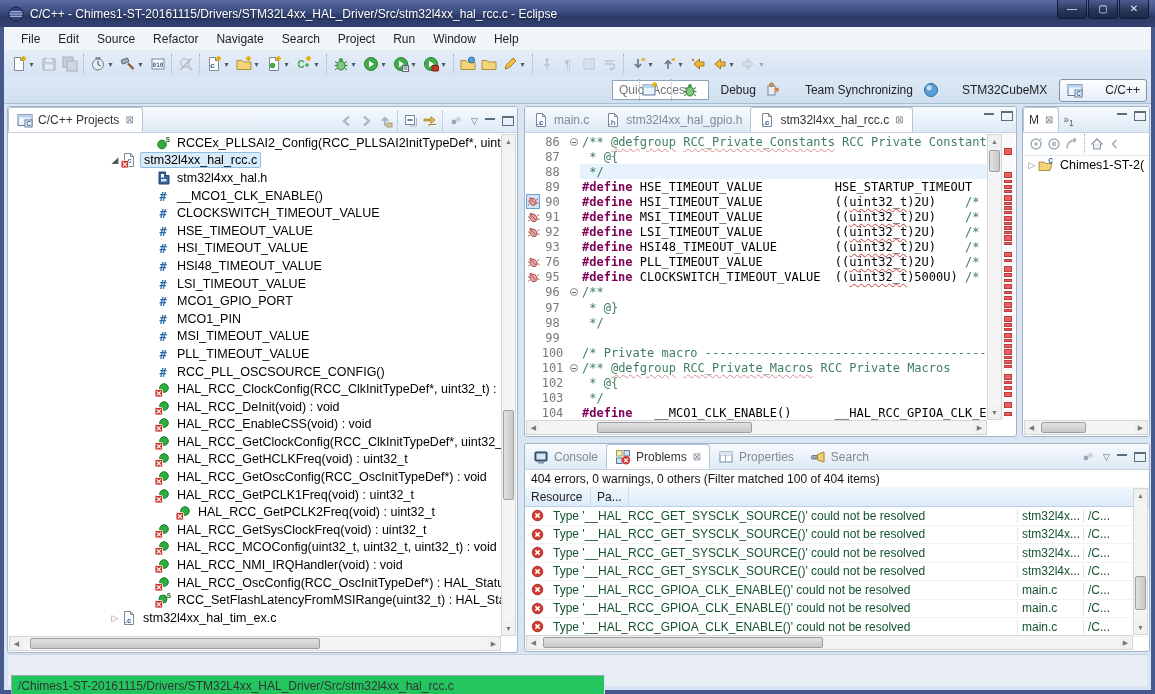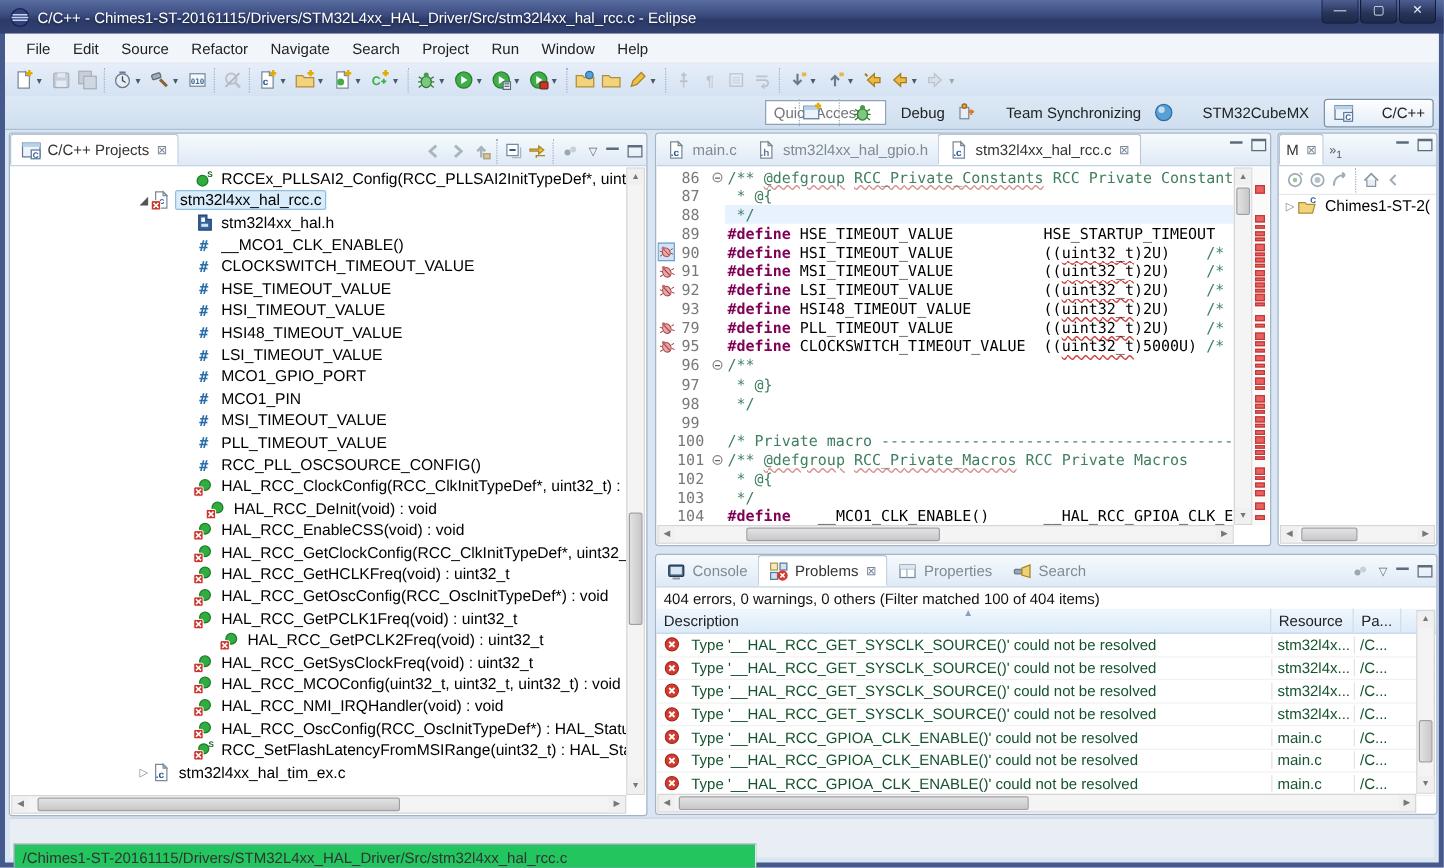--- a/index.html
+++ b/index.html
@@ -642,21 +642,21 @@
           <span class="arrow"></span>
           <span class="ticon">
             <svg width="16" height="16" viewBox="0 0 16 16">
               <circle cx="9" cy="7" r="4.3" fill="#2fae3f" stroke="#1e7a2a"></circle>
               <rect x="0" y="8.5" width="7.5" height="7.5" rx="1.2" fill="#cc3328" stroke="#fff" stroke-width=".8"></rect>
               <path d="M1.8 10.3l4 4M5.8 10.3l-4 4" stroke="#fff" stroke-width="1.2"></path>
             </svg>
           </span>
           <span class="lbl">HAL_RCC_ClockConfig(RCC_ClkInitTypeDef*, uint32_t) : HAL_Stat</span>
         </div>
-        <div class="trow" style="padding-left: 135px; margin-left: 10px;">
+        <div class="trow" style="padding-left: 135px;">
           <span class="arrow"></span>
           <span class="ticon">
             <svg width="16" height="16" viewBox="0 0 16 16">
               <circle cx="9" cy="7" r="4.3" fill="#2fae3f" stroke="#1e7a2a"></circle>
               <rect x="0" y="8.5" width="7.5" height="7.5" rx="1.2" fill="#cc3328" stroke="#fff" stroke-width=".8"></rect>
               <path d="M1.8 10.3l4 4M5.8 10.3l-4 4" stroke="#fff" stroke-width="1.2"></path>
             </svg>
           </span>
           <span class="lbl">HAL_RCC_DeInit(void) : void</span>
         </div>
@@ -868,21 +868,21 @@
               <circle cx="4.8" cy="4" r="1.7" fill="#c06a6a"></circle>
               <path d="M3.5 8L1 7M4 11l-2.5 1.5M12.5 6L15 4.5M12.8 9.5l2.7 1" stroke="#a03a3a"></path>
               <path d="M5.5 5.5l5.5 6" stroke="#a03a3a"></path>
             </svg></span><span class="lnum">92</span><span class="fold"></span><span class="ctext-wrap"><span class="ctext"><span class="tk-k">#define</span><span class="tk-p"> LSI_TIMEOUT_VALUE          ((</span><span class="tk-e">uint32_t</span><span class="tk-p">)2U)    </span><span class="tk-c">/* 2</span></span></span></div>
         <div class="cl"><span class="gmark"></span><span class="lnum">93</span><span class="fold"></span><span class="ctext-wrap"><span class="ctext"><span class="tk-k">#define</span><span class="tk-p"> HSI48_TIMEOUT_VALUE        ((</span><span class="tk-e">uint32_t</span><span class="tk-p">)2U)    </span><span class="tk-c">/* 2</span></span></span></div>
         <div class="cl"><span class="gmark"><svg width="13" height="13" viewBox="0 0 16 16">
               <ellipse cx="8" cy="8.5" rx="4" ry="4.8" fill="#e8a8a8" stroke="#a03a3a" transform="rotate(-25 8 8.5)"></ellipse>
               <circle cx="4.8" cy="4" r="1.7" fill="#c06a6a"></circle>
               <path d="M3.5 8L1 7M4 11l-2.5 1.5M12.5 6L15 4.5M12.8 9.5l2.7 1" stroke="#a03a3a"></path>
               <path d="M5.5 5.5l5.5 6" stroke="#a03a3a"></path>
-            </svg></span><span class="lnum">79</span><span class="fold"></span><span class="ctext-wrap"><span class="ctext"><span class="tk-k">#define</span><span class="tk-p"> PLL_TIMEOUT_VALUE          ((</span><span class="tk-e">uint32_t</span><span class="tk-p">)2U)    </span><span class="tk-c">/* 2</span></span></span></div>
+            </svg></span><span class="lnum">76</span><span class="fold"></span><span class="ctext-wrap"><span class="ctext"><span class="tk-k">#define</span><span class="tk-p"> PLL_TIMEOUT_VALUE          ((</span><span class="tk-e">uint32_t</span><span class="tk-p">)2U)    </span><span class="tk-c">/* 2</span></span></span></div>
         <div class="cl"><span class="gmark"><svg width="13" height="13" viewBox="0 0 16 16">
               <ellipse cx="8" cy="8.5" rx="4" ry="4.8" fill="#e8a8a8" stroke="#a03a3a" transform="rotate(-25 8 8.5)"></ellipse>
               <circle cx="4.8" cy="4" r="1.7" fill="#c06a6a"></circle>
               <path d="M3.5 8L1 7M4 11l-2.5 1.5M12.5 6L15 4.5M12.8 9.5l2.7 1" stroke="#a03a3a"></path>
               <path d="M5.5 5.5l5.5 6" stroke="#a03a3a"></path>
             </svg></span><span class="lnum">95</span><span class="fold"></span><span class="ctext-wrap"><span class="ctext"><span class="tk-k">#define</span><span class="tk-p"> CLOCKSWITCH_TIMEOUT_VALUE  ((</span><span class="tk-e">uint32_t</span><span class="tk-p">)5000U) </span><span class="tk-c">/* 5</span></span></span></div>
         <div class="cl"><span class="gmark"></span><span class="lnum">96</span><span class="fold"><span class="foldc"></span></span><span class="ctext-wrap"><span class="ctext"><span class="tk-c">/**</span></span></span></div>
         <div class="cl"><span class="gmark"></span><span class="lnum">97</span><span class="fold"></span><span class="ctext-wrap"><span class="ctext"><span class="tk-c"> * @}</span></span></span></div>
         <div class="cl"><span class="gmark"></span><span class="lnum">98</span><span class="fold"></span><span class="ctext-wrap"><span class="ctext"><span class="tk-c"> */</span></span></span></div>
         <div class="cl"><span class="gmark"></span><span class="lnum">99</span><span class="fold"></span><span class="ctext-wrap"><span class="ctext"></span></span></div>
@@ -1063,21 +1063,20 @@
               <circle cx="10.5" cy="6.5" r="2.4" fill="#c8d1da"></circle>
             </svg>
           </span>
         <span class="chev">▽</span>
         <span class="mini min"></span>
         <span class="mini max"></span>
       </div>
     </div>
     <div id="prob-summary">404 errors, 0 warnings, 0 others (Filter matched 100 of 404 items)</div>
     <div id="prob-cols">
-        <div class="pcol" style="width: 492px;">Description<span class="sortmark">▲</span></div>
         <div class="pcol" style="width: 66px;">Resource</div>
         <div class="pcol" style="width: 38px;">Pa...</div>
       </div>
     <div id="prob-rows">
         <div class="prow">
           <span class="picon">
             <svg width="13" height="13" viewBox="0 0 16 16">
               <circle cx="8" cy="8" r="6.5" fill="#d23b30" stroke="#a02018"></circle>
               <path d="M5.4 5.4l5.2 5.2M10.6 5.4l-5.2 5.2" stroke="#fff" stroke-width="1.8"></path>
             </svg>

